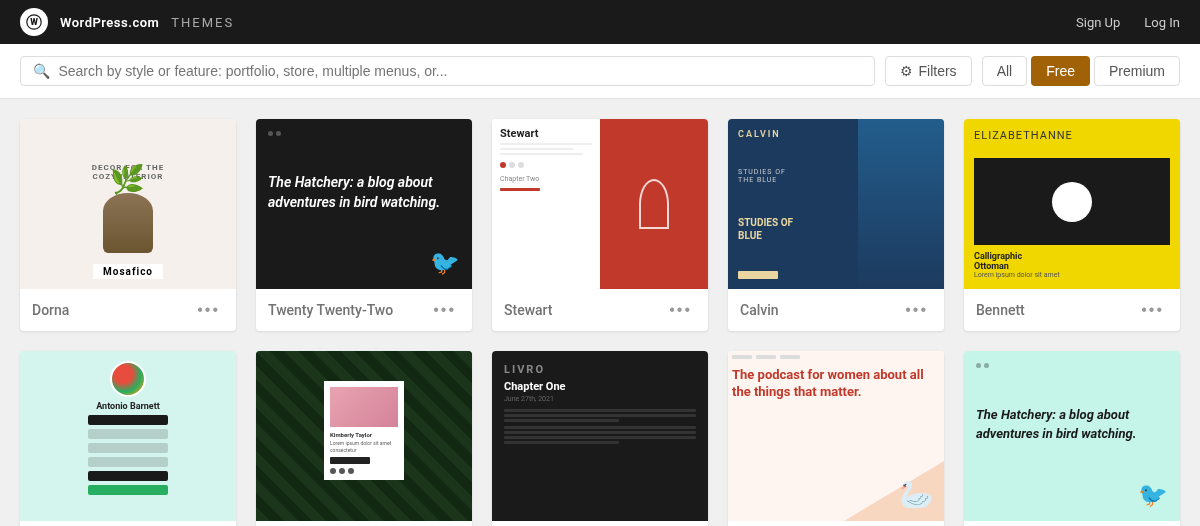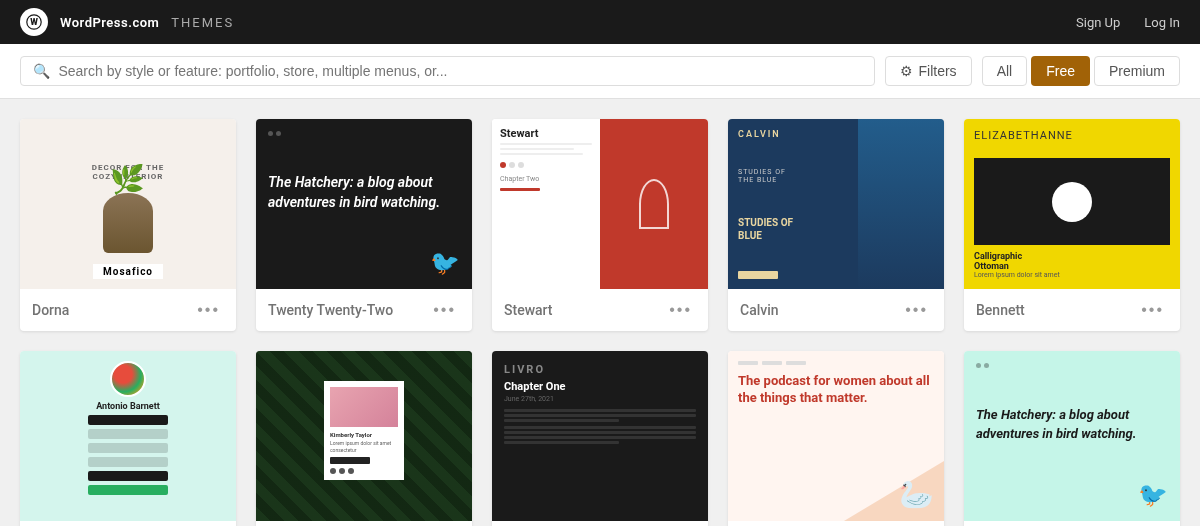--- a/index.html
+++ b/index.html
@@ -266,21 +266,21 @@
     }
     .preview-livro .l-tag { font-size: 11px; color: #888; letter-spacing: 2px; font-weight: bold; }
     .preview-livro .l-chapter { font-size: 11px; font-weight: 700; margin: 4px 0 2px; }
     .preview-livro .l-date { font-size: 7px; color: #666; margin-bottom: 6px; }
     .preview-livro .l-line { height: 3px; background: #333; margin: 2px 0; border-radius: 1px; }
     .preview-livro .l-line.short { width: 60%; }
 
     
     .preview-quadratred {
       background: #fff5f0;
-      padding: 10px;
+      padding: 4px;
     }
     .preview-quadratred .q-nav { display: flex; gap: 4px; margin-bottom: 8px; }
     .preview-quadratred .q-nav-dot { width: 20px; height: 4px; background: #ddd; border-radius: 1px; }
     .preview-quadratred .q-headline { font-size: 13px; font-weight: 700; color: #c0392b; line-height: 1.3; }
     .preview-quadratred .q-triangle {
       position: absolute; bottom: 0; right: 0;
       width: 0; height: 0;
       border-style: solid;
       border-width: 0 0 60px 100px;
       border-color: transparent transparent #f8d7c0 transparent;

